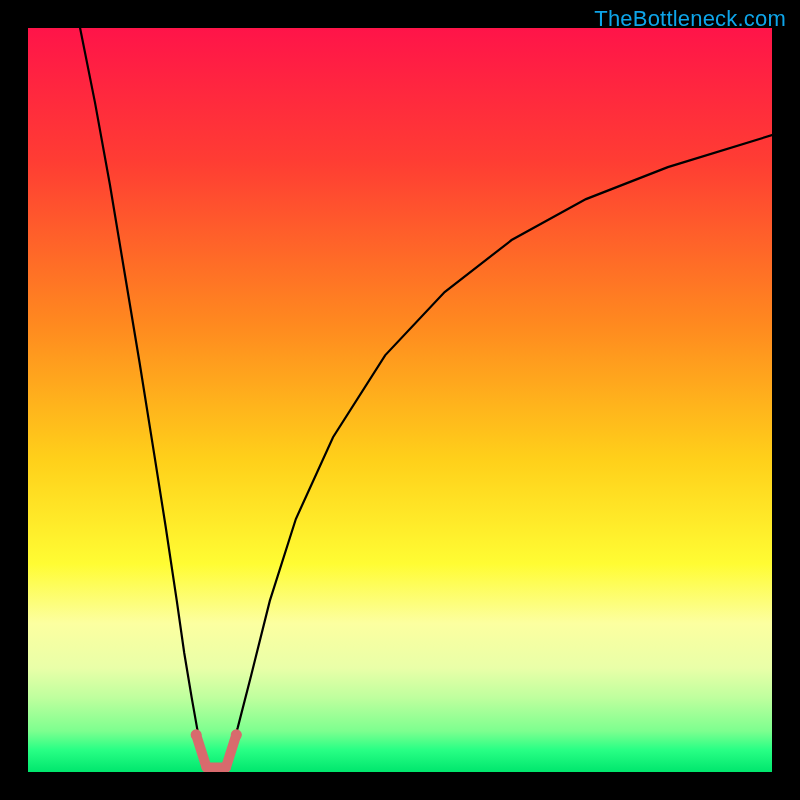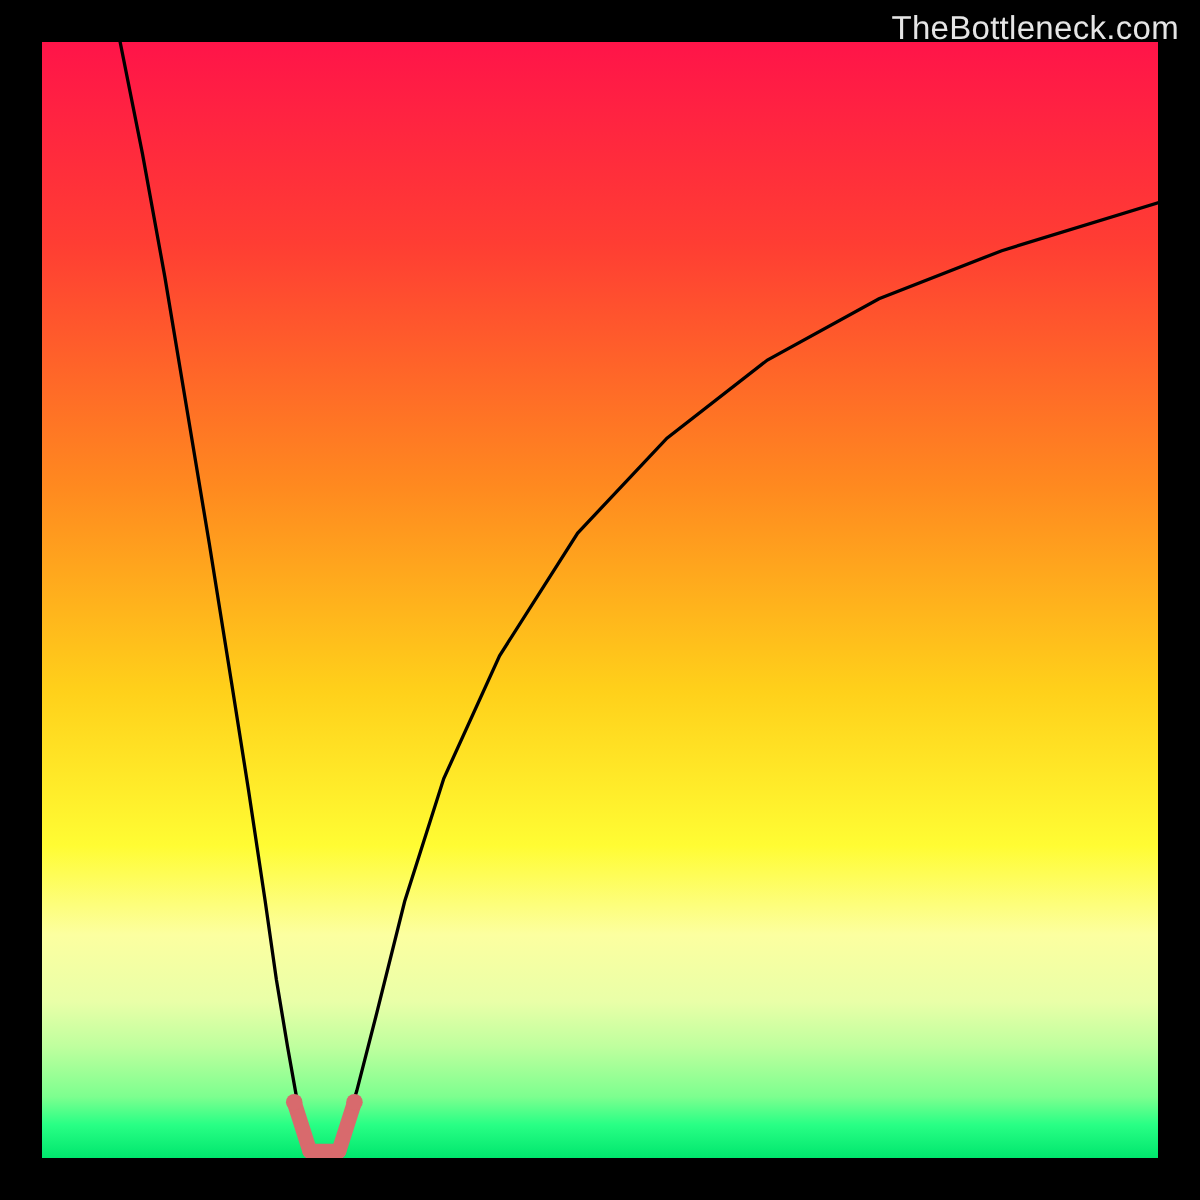--- a/index.html
+++ b/index.html
@@ -14,21 +14,21 @@
   .stage {
     position: relative;
     width: 800px;
     height: 800px;
     background: #000;
   }
   .watermark {
     position: absolute;
     top: 6px;
     right: 14px;
-    color: #e5e5e5;
+    color: #0ea5e9;
     font-size: 22px;
     font-weight: 400;
     letter-spacing: 0.2px;
     user-select: none;
   }
   svg.chart {
     position: absolute;
     left: 28px;
     top: 28px;
     width: 744px;

